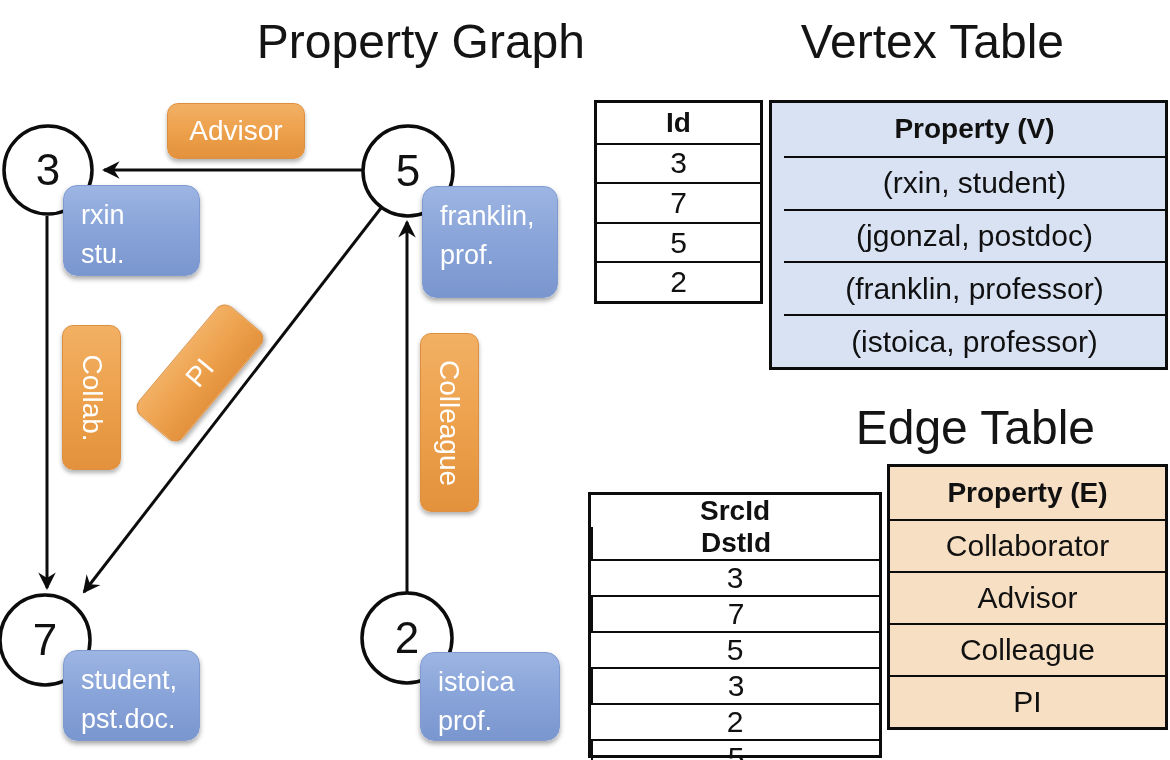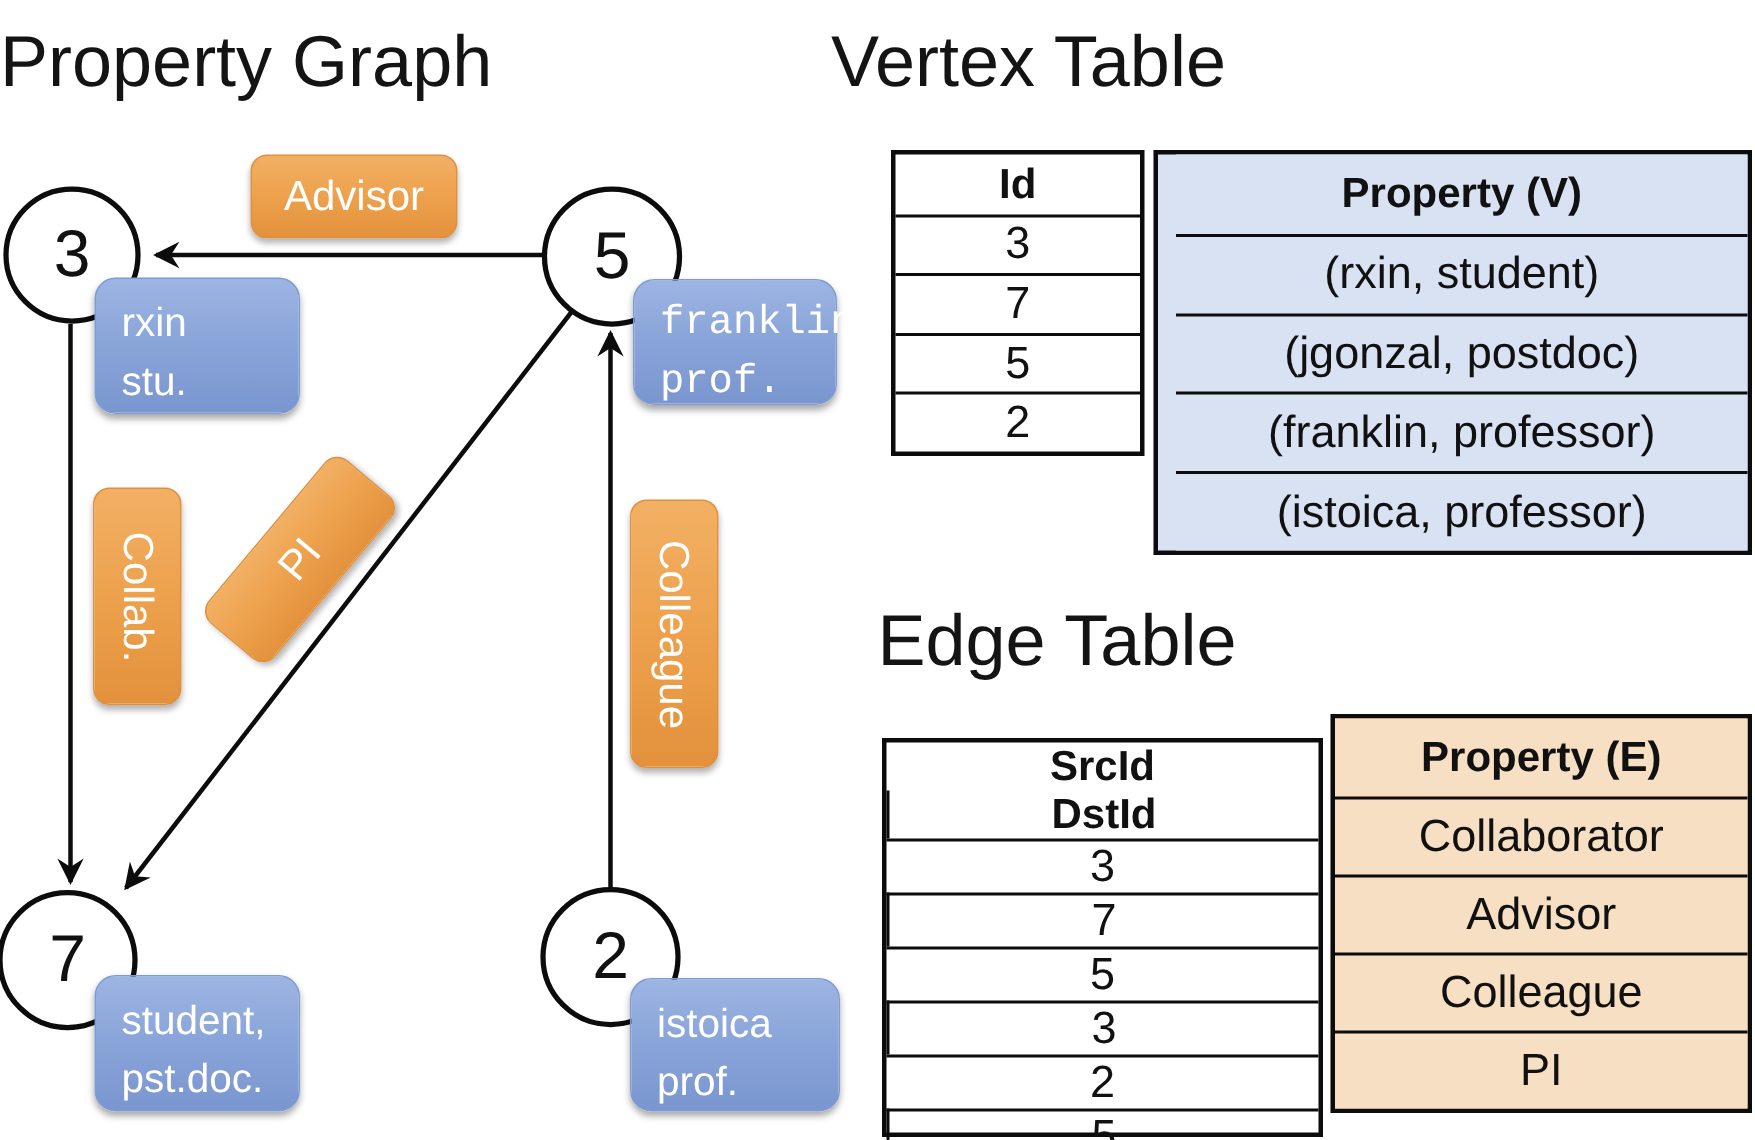--- a/index.html
+++ b/index.html
@@ -1,21 +1,21 @@
 <!DOCTYPE html>
 <html><head>
 <meta charset="utf-8">
 <style>
   html,body{margin:0;padding:0;background:#ffffff;}
   #stage{
     position:relative;width:1170px;height:760px;background:#ffffff;overflow:hidden;
     font-family:"Liberation Sans",sans-serif;color:#111;
   }
   .title{
-    position:absolute;text-align:left;font-size:48px;letter-spacing:0px;
+    position:absolute;text-align:right;font-size:48px;letter-spacing:0px;
     color:#141414;white-space:nowrap;
   }
   
   #graph-svg{position:absolute;left:0;top:0;}
   .node-num{
     position:absolute;width:90px;height:90px;display:flex;align-items:center;justify-content:center;
     font-size:44px;color:#111;
   }
   .vbox{
     position:absolute;border-radius:14px;color:#fff;
@@ -88,21 +88,21 @@
     <span>PI</span>
   </div>
   <div class="elabel" style="left:420px;top:333px;width:57px;height:177px;">
     <span class="vert">Colleague</span>
   </div>
 
   <div class="vbox" style="left:63px;top:185px;width:137px;height:91px;">
     <div>rxin</div>
     <div>stu.</div>
   </div>
-  <div class="vbox" style="left:422px;top:186px;width:136px;height:84px;font-family:Liberation Mono, monospace;">
+  <div class="vbox" style="left:422px;top:186px;width:136px;height:112px;">
     <div>franklin,</div>
     <div>prof.</div>
   </div>
   <div class="vbox" style="left:63px;top:650px;width:137px;height:91px;">
     <div>student,</div>
     <div>pst.doc.</div>
   </div>
   <div class="vbox" style="left:420px;top:652px;width:140px;height:89px;">
     <div>istoica</div>
     <div>prof.</div>
@@ -130,21 +130,21 @@
     <div class="tcell">3</div>
     <div class="tcell c2">7</div>
     <div class="tcell">5</div>
     <div class="tcell c2">3</div>
     <div class="tcell">2</div>
     <div class="tcell c2">5</div>
     <div class="tcell">5</div>
     <div class="tcell c2">7</div>
   </div>
 
-  <div class="tbox bg-tan" style="left:887px;top:476px;width:281px;height:266px;grid-template-rows:repeat(5,1fr);">
+  <div class="tbox bg-tan" style="left:887px;top:464px;width:281px;height:266px;grid-template-rows:repeat(5,1fr);">
     <div class="tcell hdr r0 bg-tan">Property (E)</div>
     <div class="tcell bg-tan">Collaborator</div>
     <div class="tcell bg-tan">Advisor</div>
     <div class="tcell bg-tan">Colleague</div>
     <div class="tcell bg-tan">PI</div>
   </div>
 
 </div>
 
 </body></html>

